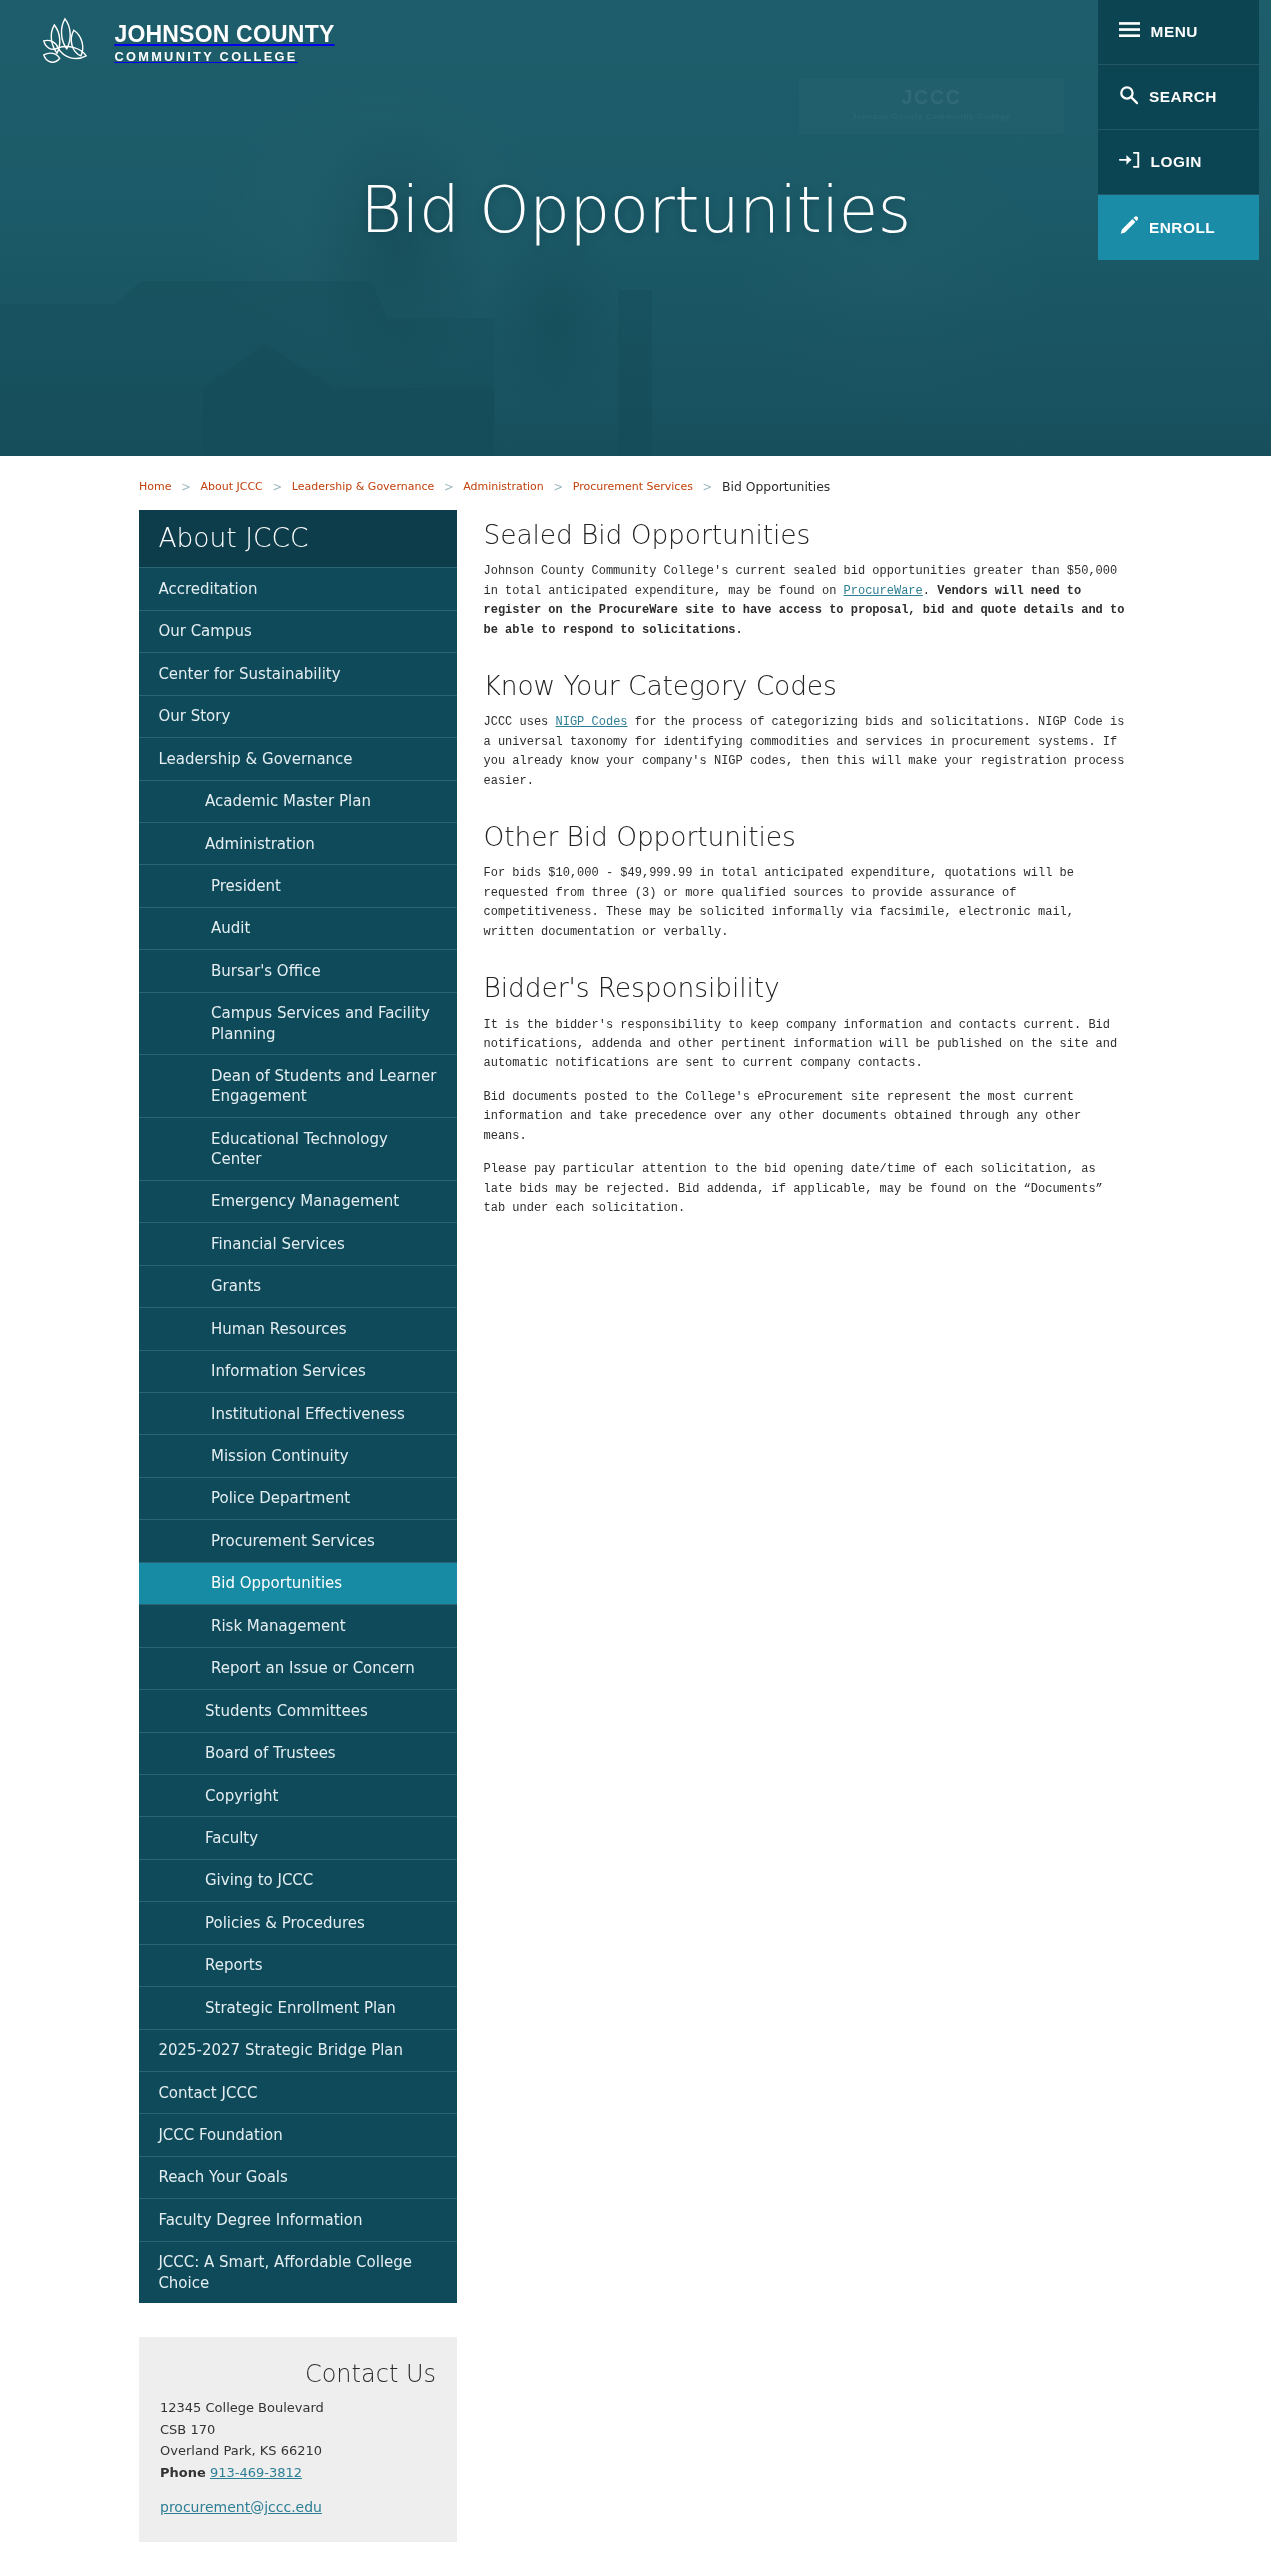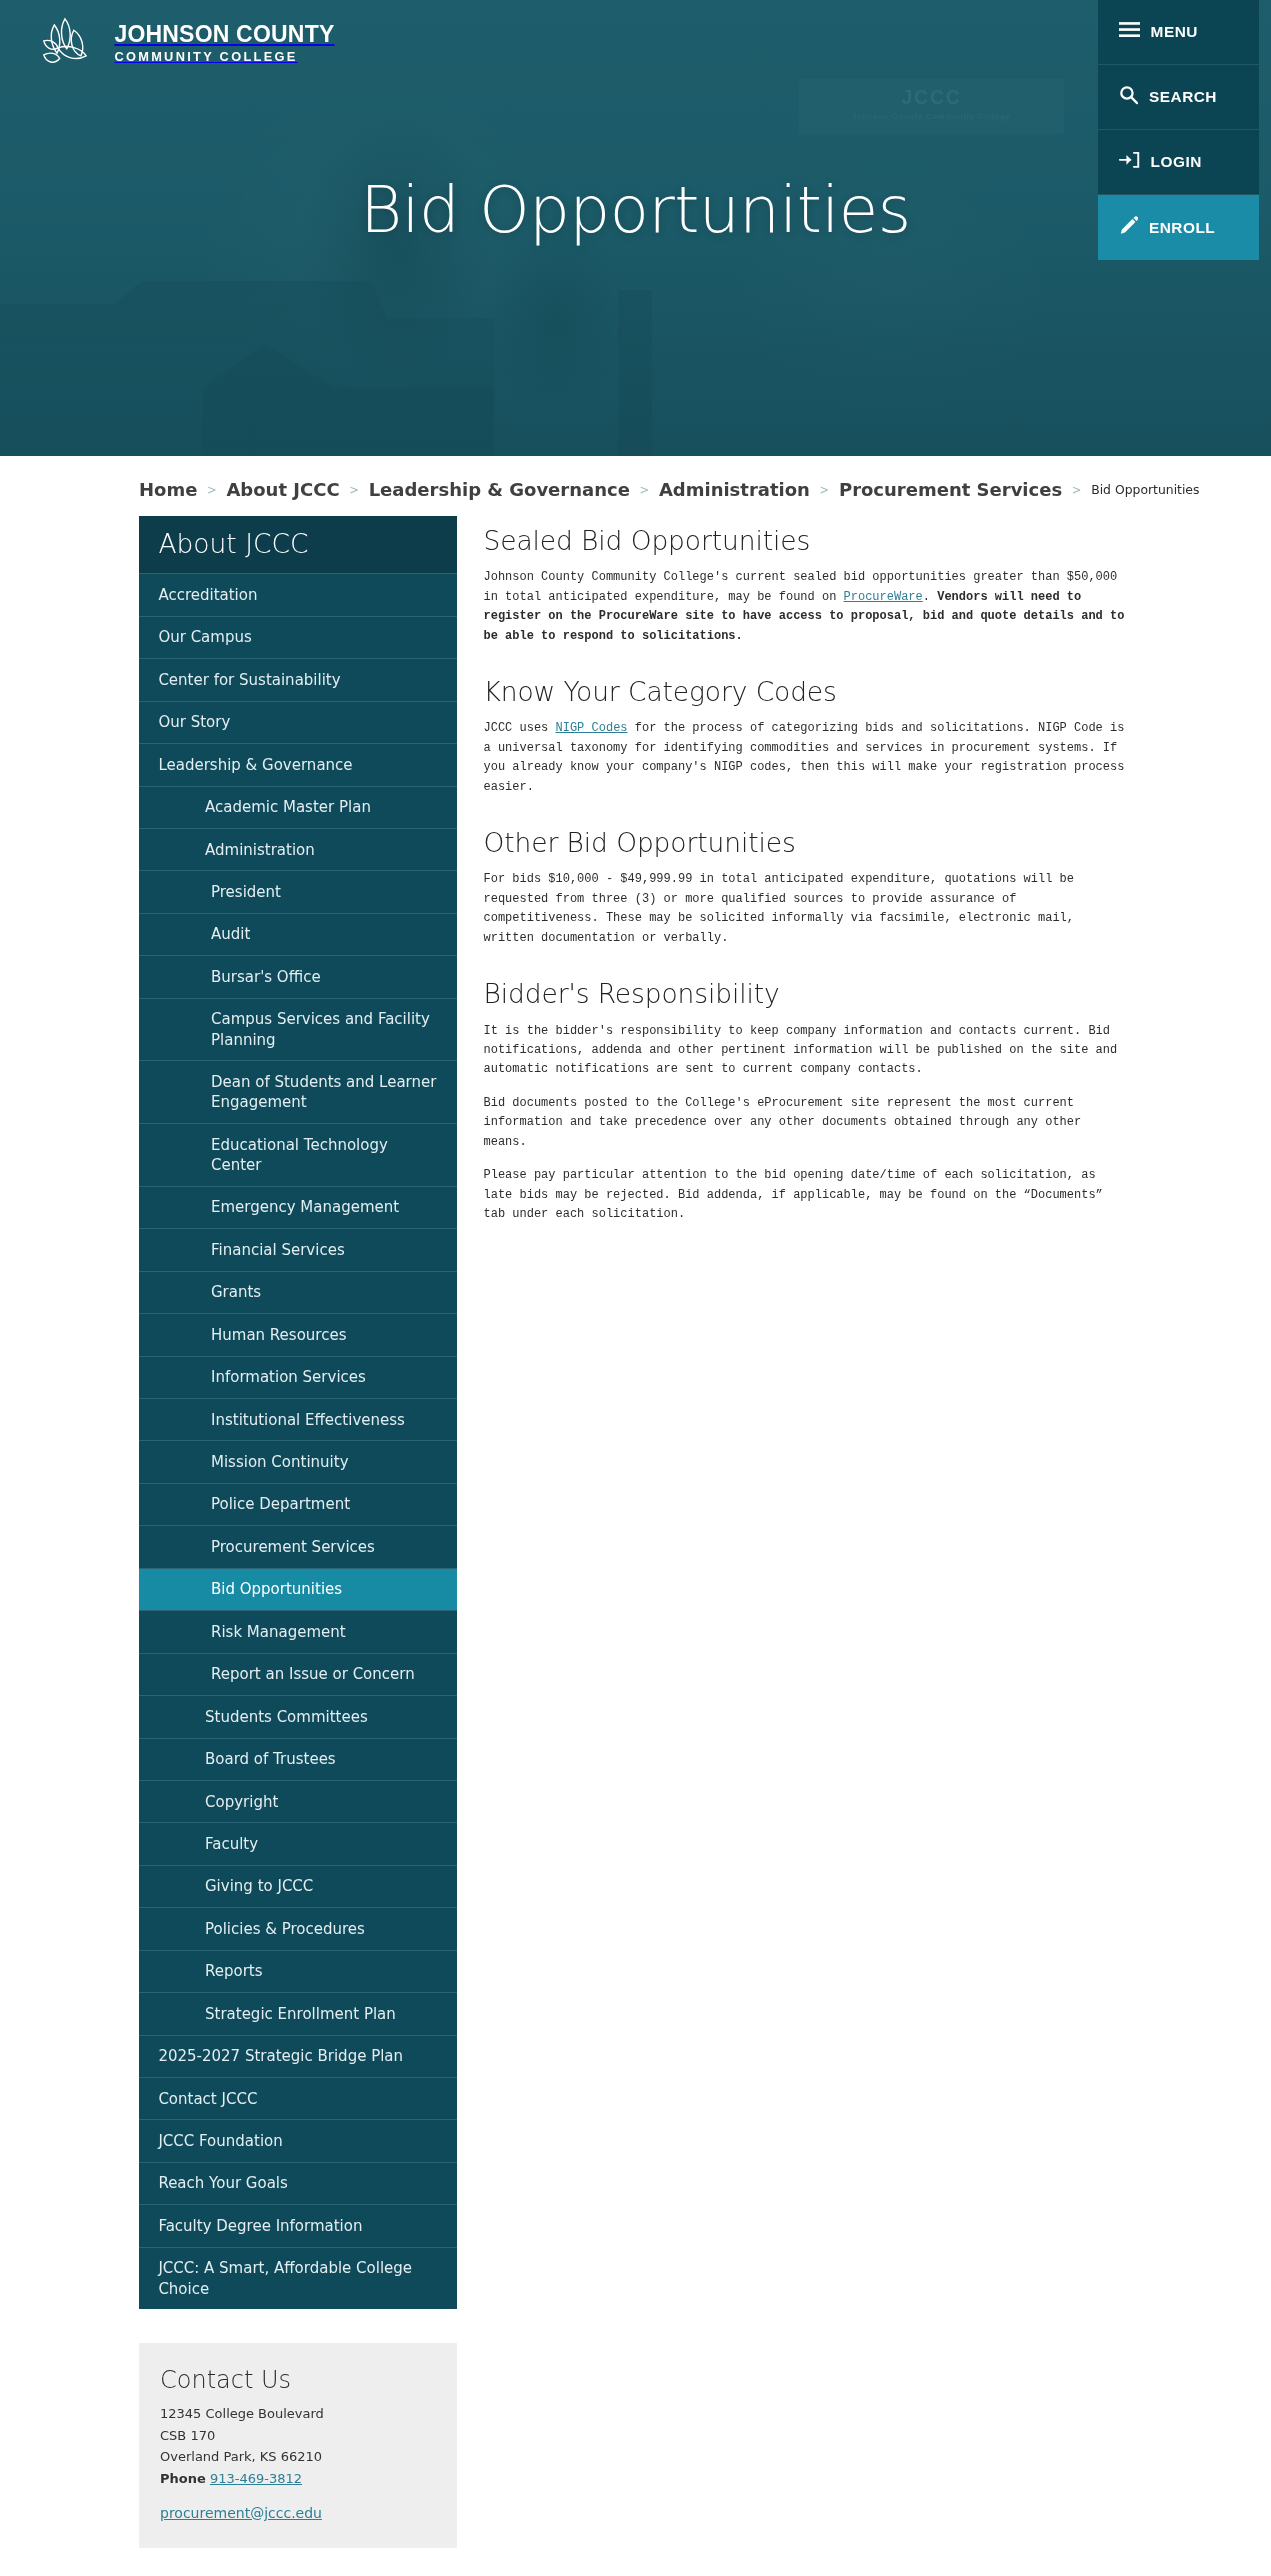--- a/index.html
+++ b/index.html
@@ -106,22 +106,22 @@
     font-size: 64px;
     color: #ffffff;
     letter-spacing: -0.4px;
     text-shadow: 0 1.8px 8.8px rgba(0,0,0,0.22);
   }
 
   
   .crumbbar { background: #ffffff; padding: 23px 0 16px 139px; }
   .crumbs { display: flex; align-items: center; flex-wrap: wrap; font-size: 12.4px; }
   .crumbs a {
-    color: #404040; text-decoration: none;
-    font-family: "DejaVu Sans", sans-serif; font-size: 18px; font-weight: bold;
+    color: #c2410c; text-decoration: none;
+    font-family: "DejaVu Sans", sans-serif; font-size: 11px;
   }
   .crumbs .sep { color: #9fb9c1; margin: 0 9.7px; font-size: 11.5px; }
   .crumbs .current { color: #2b2b2b; font-size: 12.4px; }
 
   
   .page { display: flex; align-items: flex-start; padding: 0 0 49px 139px; }
   .sidebar { width: 318px; flex: none; }
   .main { width: 644px; margin-left: 26.5px; padding-top: 8.8px; }
 
   
@@ -151,21 +151,21 @@
   .sb-item.active { background: #178ba4; color: #ffffff; }
 
   
   .contactbox {
     background: #eeeeee;
     margin-top: 34px;
     padding: 23px 21px 26.5px 21px;
   }
   .contactbox h3 {
     font-family: "DejaVu Sans", sans-serif;
-    font-weight: 300; font-size: 24px; color: #2b2b2b; margin-bottom: 8.8px;
+    font-weight: 300; font-size: 24px; color: #2b2b2b; margin-bottom: 8.8px; text-align: right;
   }
   .contactbox p {
     font-family: "DejaVu Sans", sans-serif;
     font-size: 13px; line-height: 1.65; color: #333333;
   }
   .contactbox b { font-weight: bold; }
   .contactbox a { color: #2d7f95; }
   .contactbox .email { display: inline-block; margin-top: 16px; }
 
   

